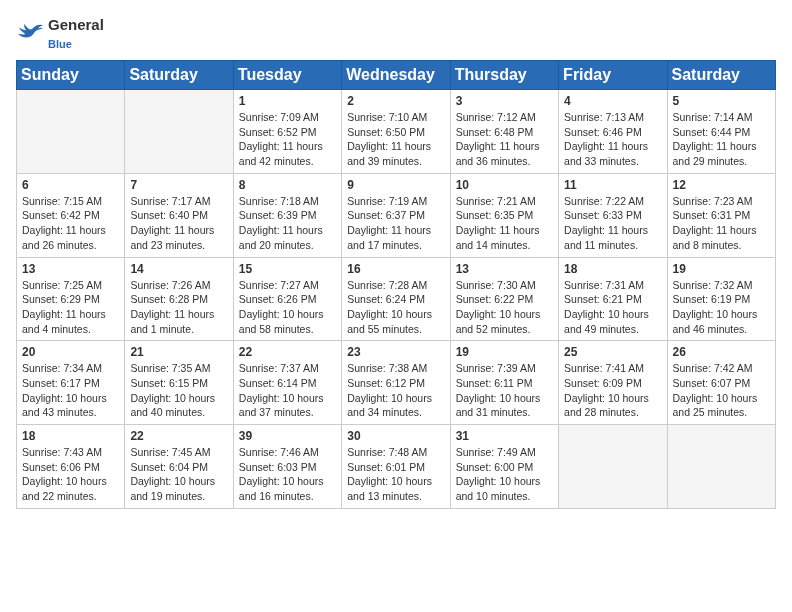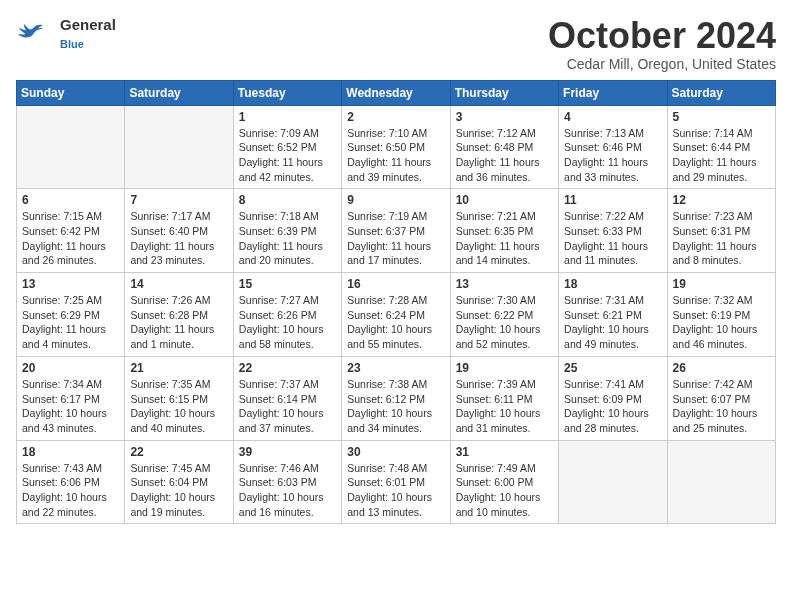--- a/index.html
+++ b/index.html
@@ -12,21 +12,21 @@
     }
     .header {
       display: flex;
       align-items: flex-start;
       justify-content: space-between;
       margin-bottom: 8px;
     }
     .logo {
       display: flex;
       align-items: center;
-      gap: 16px;
+      gap: 4px;
     }
     .logo-bird {
       width: 28px;
       height: 22px;
     }
     .title-block {
       text-align: right;
     }
     .month-title {
       font-size: 36px;
@@ -41,21 +41,21 @@
     .calendar {
       width: 100%;
       border-collapse: collapse;
       font-size: 11px;
     }
     .calendar th {
       background: #2a6bb5;
       color: #fff;
       padding: 5px 4px;
       text-align: left;
-      font-size: 12px;
+      font-size: 16px;
       font-weight: bold;
       border: 1px solid #1a5ba5;
     }
     .calendar td {
       border: 1px solid #ccc;
       vertical-align: top;
       padding: 4px 5px;
       width: 107px;
       min-height: 80px;
       background: #fff;
@@ -85,24 +85,20 @@
 <div class="header">
   <div class="logo">
     <svg class="logo-bird" viewBox="0 0 30 24" xmlns="http://www.w3.org/2000/svg">
       <path d="M20,4 C22,2 27,1 29,3 C27,3 25,4 24,6 C26,5 28,5 29,6 C26,7 23,7 21,9 C19,11 18,14 15,15 C10,17 5,15 2,12 C5,12 8,13 10,12 C7,10 4,8 3,5 C6,7 9,8 11,8 C9,6 8,3 9,1 C11,4 13,6 15,7 C17,7 19,5 20,4 Z" fill="#2a6bb5"></path>
     </svg>
     <div>
       <span style="font-size:15px;font-weight:bold;color:#333;">General</span><br>
       <span style="font-size:11px;font-weight:bold;color:#2a6bb5;">Blue</span>
     </div>
   </div>
-  <div class="title-block">
-    <div class="month-title">October 2024</div>
-    <div class="location">Cedar Mill, Oregon, United States</div>
-  </div>
 </div>
 
 <table class="calendar">
   <thead>
     <tr>
     <th>Sunday</th>
         <th>Saturday</th>
         <th>Tuesday</th>
         <th>Wednesday</th>
         <th>Thursday</th>

